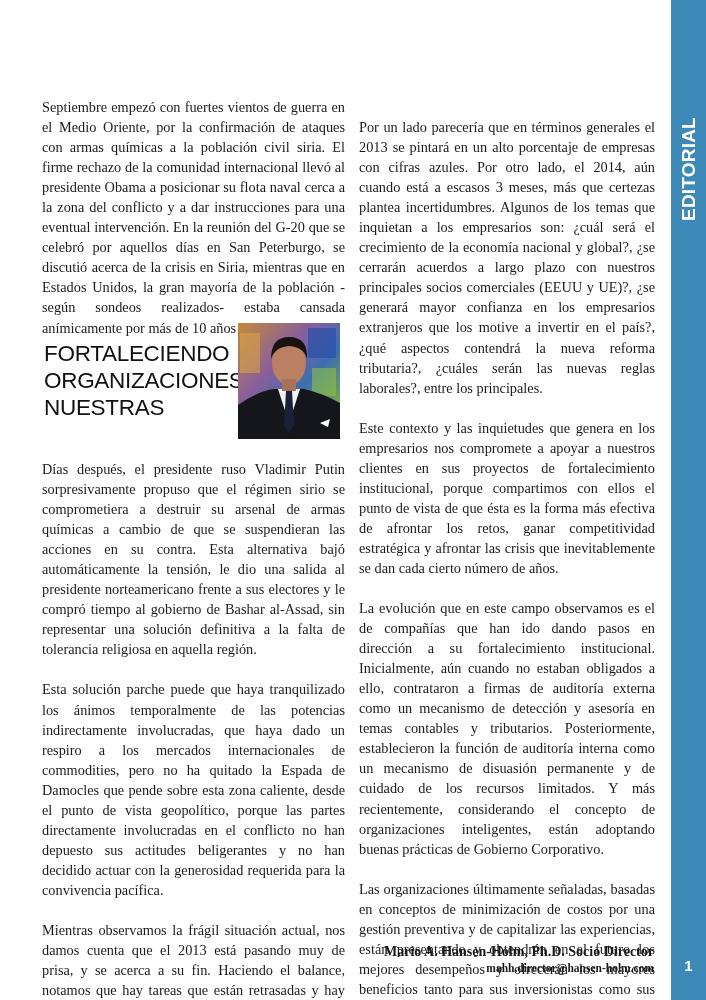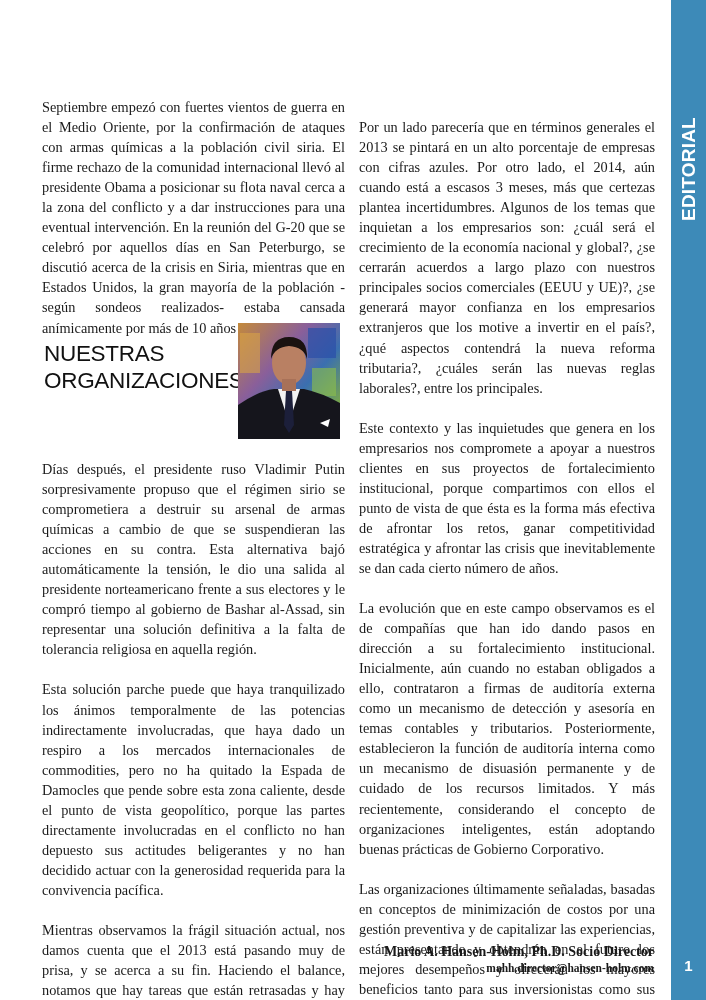--- a/index.html
+++ b/index.html
@@ -50,22 +50,23 @@
 <div class="section-label">
   <span>EDITORIAL</span>
 </div>
 <div class="page-num">1</div>
 
 <div class="col col-left">
   <p>Septiembre empezó con fuertes vientos de guerra en el Medio Oriente, por la confirmación de ataques con armas químicas a la población civil siria. El firme rechazo de la comunidad internacional llevó al presidente Obama a posicionar su flota naval cerca a la zona del conflicto y a dar instrucciones para una eventual intervención. En la reunión del G-20 que se celebró por aquellos días en San Peterburgo, se discutió acerca de la crisis en Siria, mientras que en Estados Unidos, la gran mayoría de la población -según sondeos realizados- estaba cansada anímicamente por más de 10 años de guerra.</p>
 </div>
 
 <div class="headline">
+  <div>FORTALECIENDO</div>
+  <div>ORGANIZACIONES</div>
   <div>NUESTRAS</div>
-  <div>ORGANIZACIONES</div>
 </div>
 
 <div class="photo">
   <svg width="102" height="116" viewBox="0 0 102 116" xmlns="http://www.w3.org/2000/svg">
     <defs>
       <linearGradient id="bg" x1="0" y1="0" x2="1" y2="1">
         <stop offset="0" stop-color="#c48a3a"></stop>
         <stop offset="0.35" stop-color="#8a5f9a"></stop>
         <stop offset="0.6" stop-color="#3a6fb0"></stop>
         <stop offset="0.85" stop-color="#7aa848"></stop>

